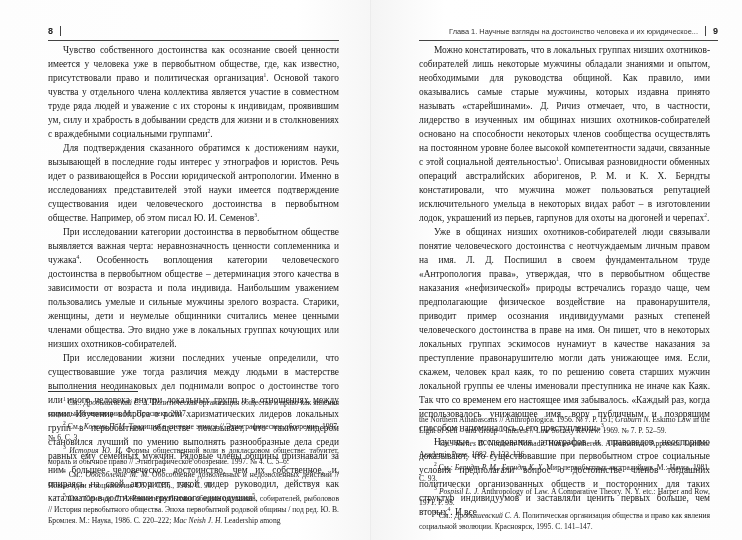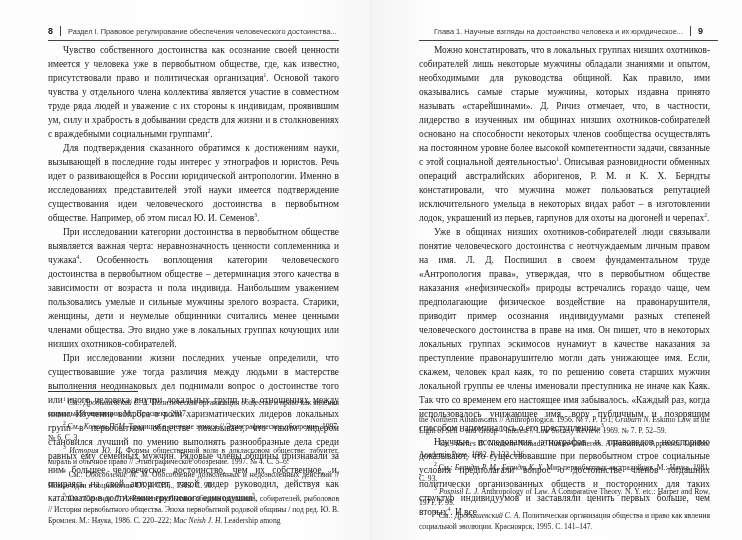--- a/index.html
+++ b/index.html
@@ -19,21 +19,21 @@
   .run-head {
     position:absolute; top:24px; height:14px;
     display:flex; align-items:center;
     font-family:"Liberation Sans", "DejaVu Sans", sans-serif;
     font-size:7.4px; color:#333;
     border-bottom:1.4px solid #444;
     padding-bottom:2px;
     white-space:nowrap;
   }
   .page-left .run-head { left:48px; right:32px; }
-  .page-right .run-head { left:48px; right:24px; justify-content:center; }
+  .page-right .run-head { left:48px; right:24px; justify-content:flex-end; }
   .pno { font-weight:bold; font-size:9px; color:#222; }
   .sep { display:inline-block; width:1px; height:10px; background:#444; margin:0 7px; }
 
   .body-text {
     position:absolute; top:43px;
     font-size:9.4px; line-height:14px;
     text-align:justify;
   }
   .page-left .body-text { left:48px; right:32px; }
   .page-right .body-text { left:48px; right:32px; }
@@ -54,21 +54,20 @@
 </style>
 </head>
 <body>
 
 <div class="spread">
 
   <div class="page page-left">
     <div class="run-head">
       <span class="pno">8</span>
       <span class="sep"></span>
-      <span>Раздел I. Правовое регулирование обеспечения человеческого достоинства...</span>
     </div>
 
     <div class="body-text">
       <p class="para"><span>Чувство собственного достоинства как осознание своей ценности имеется у человека уже в первобытном обществе, где, как известно, присутствовали право и политическая организация</span><sup>1</sup><span>. Основой такого чувства у отдельного члена коллектива является участие в совместном труде ряда людей и уважение с их стороны к индивидам, проявившим ум, силу и храбрость в добывании средств для жизни и в столкновениях с враждебными социальными группами</span><sup>2</sup><span>.</span></p>
       <p class="para"><span>Для подтверждения сказанного обратимся к достижениям науки, вызывающей в последние годы интерес у этнографов и юристов. Речь идет о развивающейся в России юридической антропологии. Именно в исследованиях представителей этой науки имеется подтверждение существования идеи человеческого достоинства в первобытном обществе. Например, об этом писал Ю. И. Семенов</span><sup>3</sup><span>.</span></p>
       <p class="para"><span>При исследовании категории достоинства в первобытном обществе выявляется важная черта: неравнозначность ценности соплеменника и чужака</span><sup>4</sup><span>. Особенность воплощения категории человеческого достоинства в первобытном обществе – детерминация этого качества в зависимости от возраста и пола индивида. Наибольшим уважением пользовались умелые и сильные мужчины зрелого возраста. Старики, женщины, дети и неумелые общинники считались менее ценными членами общества. Это видно уже в локальных группах кочующих или низших охотников-собирателей.</span></p>
       <p class="para"><span>При исследовании жизни последних ученые определили, что существовавшие уже тогда различия между людьми в мастерстве выполнения неодинаковых дел поднимали вопрос о достоинстве того или иного человека внутри локальных групп и в отношениях между ними. Изучение вопроса о роли харизматических лидеров локальных групп в первобытном обществе показывает, что таким лидером становился лучший по умению выполнять разнообразные дела среди равных ему семейных мужчин. Рядовые члены общины признавали за ним большее человеческое достоинство, чем их собственное, и, опираясь на свой авторитет, такой лидер руководил, действуя как катализатор в достижении группового единодушия</span><sup>5</sup><span>.</span></p>
     </div>
 
     <div class="fn-rule"></div>

